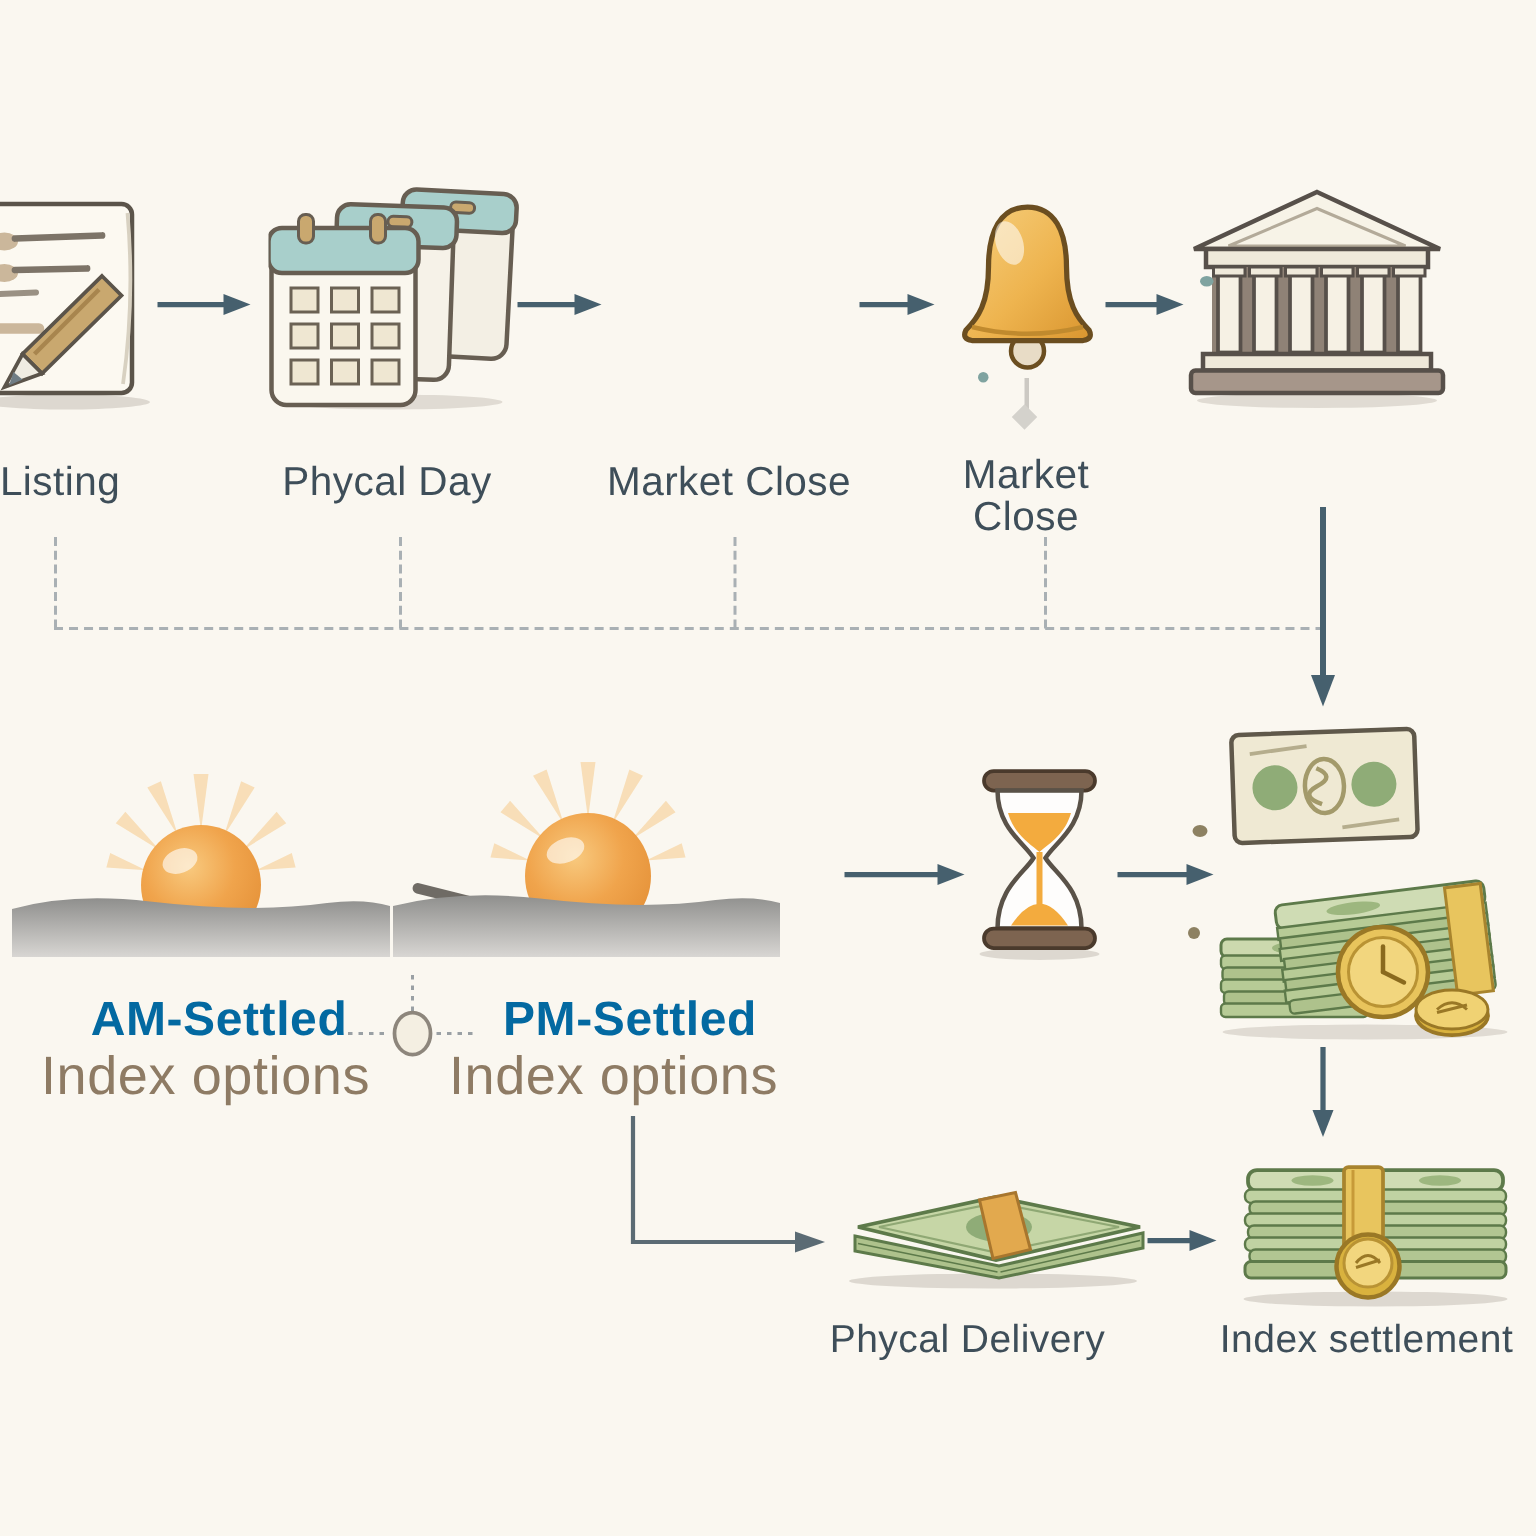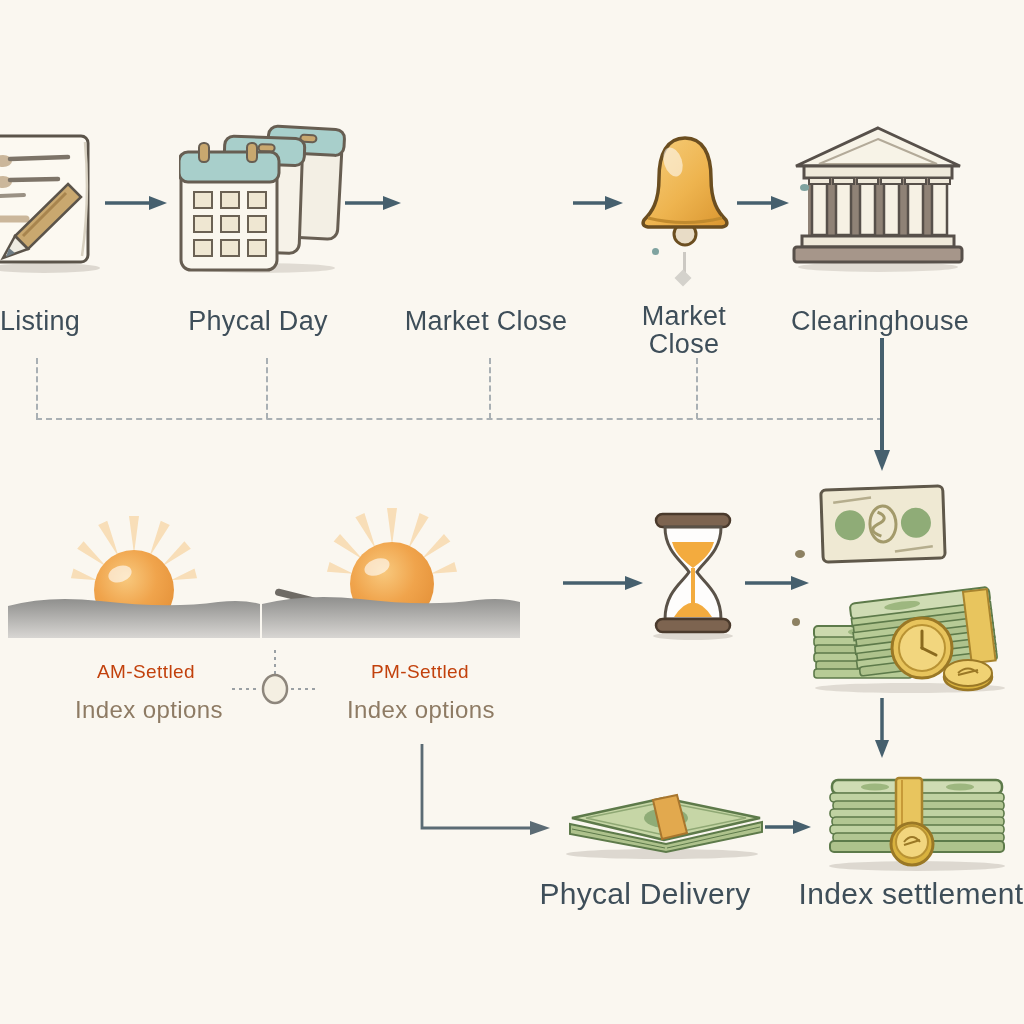--- a/index.html
+++ b/index.html
@@ -10,29 +10,29 @@
   }
   .abs{position:absolute;}
   .toplabel{
     position:absolute;transform:translateX(-50%);
     font-size:27px;font-weight:500;color:#3e4e59;letter-spacing:.3px;
     white-space:nowrap;
   }
   .twoLine{white-space:normal;width:112px;text-align:center;line-height:28px;}
   .amtitle{
     position:absolute;transform:translateX(-50%);
-    font-size:19px;font-weight:400;color:#c2410c;letter-spacing:.4px;white-space:nowrap;
+    font-size:32px;font-weight:700;color:#0369a1;letter-spacing:.4px;white-space:nowrap;
   }
   .amsub{
     position:absolute;transform:translateX(-50%);
-    font-size:24px;font-weight:400;color:#8e7b64;letter-spacing:.4px;white-space:nowrap;margin-left:12px;
+    font-size:36px;font-weight:400;color:#8e7b64;letter-spacing:.4px;white-space:nowrap;
   }
   .bottomlabel{
     position:absolute;transform:translateX(-50%);
-    font-size:30px;font-weight:500;color:#3e4e59;letter-spacing:.3px;white-space:nowrap;
+    font-size:26px;font-weight:500;color:#3e4e59;letter-spacing:.3px;white-space:nowrap;
   }
   .dropline{position:absolute;width:0;border-left:2px dashed #a9b0b4;}
   .dashline{position:absolute;height:0;border-top:2px dashed #a9b0b4;}
   .speck{position:absolute;border-radius:50%;}
   svg{display:block;}
 </style>
 </head>
 <body>
 
 <div class="stage">
@@ -163,21 +163,20 @@
       <rect x="12" y="112" width="152" height="11" fill="#efe9da" stroke="#57504a" stroke-width="3"></rect>
       <rect x="4" y="123" width="168" height="15" rx="3" fill="#a6968a" stroke="#57504a" stroke-width="3"></rect>
     </svg>
   </div>
   <div class="speck" style="left:800px;top:184px;width:9px;height:7px;background:#7fa3a0;"></div>
 
   <div class="toplabel" style="left:40px;top:306px;">Listing</div>
   <div class="toplabel" style="left:258px;top:306px;">Phycal Day</div>
   <div class="toplabel" style="left:486px;top:306px;">Market Close</div>
   <div class="toplabel twoLine" style="left:684px;top:302px;">Market Close</div>
-  <div class="toplabel" style="left:880px;top:306px;">Clearinghouse</div>
 
   <div class="dropline" style="left:36px;top:358px;height:61px;"></div>
   <div class="dropline" style="left:266px;top:358px;height:61px;"></div>
   <div class="dropline" style="left:489px;top:358px;height:61px;"></div>
   <div class="dropline" style="left:696px;top:358px;height:61px;"></div>
   <div class="dashline" style="left:36px;top:418px;width:847px;"></div>
 
   <div class="abs" style="left:872px;top:338px;">
     <svg width="20" height="134" viewBox="0 0 20 134">
       <line x1="10" y1="0" x2="10" y2="114" stroke="#46606e" stroke-width="4"></line>

